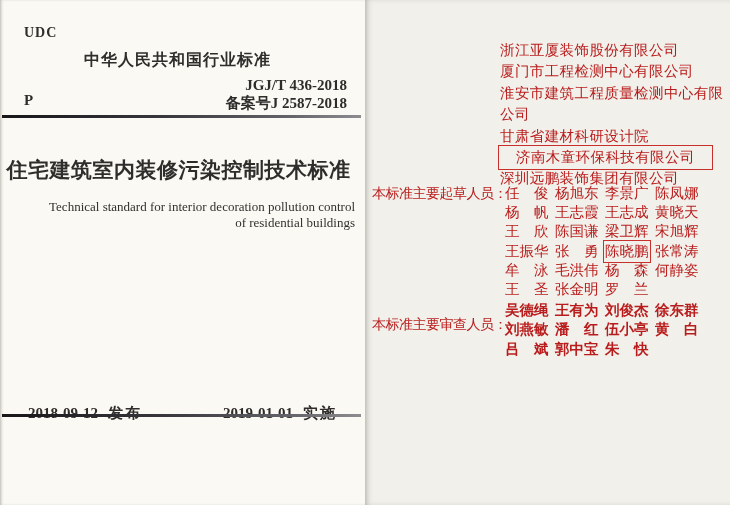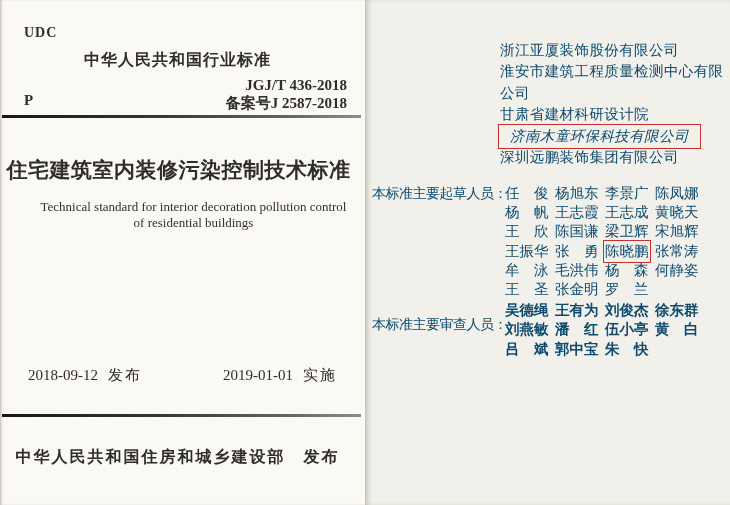--- a/index.html
+++ b/index.html
@@ -13,21 +13,21 @@
     background:linear-gradient(to right,#141414,#3c3c3c 40%,#6e6e68 75%,#a7a49a);
   }
   .page{position:absolute;top:0;height:505px;}
   .page-left{
     left:0;width:365px;background:#fbf9f4;
     box-shadow:inset 2px 0 3px -1px rgba(60,55,45,.35);
   }
   .page-right{
     left:365px;width:365px;background:#f1f0ea;
     box-shadow:inset 4px 0 6px -3px rgba(110,108,95,.55);
-    color:#0c4a6e;
+    color:#b91c1c;
   }
   
   .udc{position:absolute;left:24px;top:25px;font-weight:bold;font-size:14px;letter-spacing:1px;}
   .p-label{position:absolute;left:24px;top:92px;font-weight:bold;font-size:15px;}
   .std-type{position:absolute;left:84px;top:50px;font-weight:bold;font-size:16px;letter-spacing:1px;}
   .jgj-logo{
     position:absolute;left:266px;top:32px;font-weight:bold;font-size:38px;line-height:38px;
     letter-spacing:2px;color:#f6f6f2;-webkit-text-stroke:1.8px #2f3d70;
     text-shadow:3px 2px 0 #2f3d70;font-style:normal;
   }
@@ -35,46 +35,46 @@
   .record-no{position:absolute;right:18px;top:94px;font-weight:bold;font-size:15px;text-align:right;}
   .rule{position:absolute;left:2px;right:4px;height:3px;
     background:linear-gradient(to right,#17171a,#37373c 45%,#63636a 80%,#8d8d90);}
   .rule-top{top:115px;}
   .rule-bottom{top:414px;}
   .title-zh{
     position:absolute;left:0;right:8px;top:156px;text-align:center;
     font-weight:bold;font-size:21px;letter-spacing:0.5px;
   }
   .title-en{
-    position:absolute;left:0;right:10px;top:199px;text-align:center;
+    position:absolute;left:0;right:10px;top:199px;text-align:right;
     font-size:13px;line-height:16px;color:#33312e;padding-left:32px;
   }
   .dates{
-    position:absolute;left:28px;right:28px;top:366px;
-    display:flex;justify-content:space-between;font-weight:normal;font-size:15px;text-align:right;
+    position:absolute;left:28px;right:28px;top:404px;
+    display:flex;justify-content:space-between;font-weight:bold;font-size:15px;text-align:right;
   }
   .dates .lbl{margin-left:10px;letter-spacing:2px;}
   .publisher{
     position:absolute;left:0;right:10px;top:447px;text-align:center;
     font-weight:bold;font-size:16px;letter-spacing:2px;
   }
   .publisher .pub-gap{margin-left:18px;}
   
   .companies{position:absolute;left:135px;top:40px;font-size:14.5px;line-height:21.4px;letter-spacing:0.4px;}
   .section-label{position:absolute;left:7px;font-size:14px;letter-spacing:-0.5px;white-space:nowrap;}
   .drafters-label{top:185px;}
   .reviewers-label{top:316px;}
   .name-grid{position:absolute;left:140px;display:grid;grid-template-columns:repeat(4,50px);}
   .drafters-grid{top:184px;line-height:19.2px;font-size:14.5px;}
   .reviewers-grid{top:301px;line-height:19.3px;font-size:14.5px;font-weight:bold;}
   .name{white-space:pre;}
   .red-box{
     outline:1.5px solid #c9302c;outline-offset:1px;
   }
-  .company.red-box{display:inline-block;padding:0 10px;font-style:italic;}
+  .company.red-box{display:inline-block;padding:0 16px;}
   .name.red-box{display:inline-block;}
 </style>
 </head>
 <body>
 
 <div id="app">
   <div class="top-edge"></div>
 
   <div class="page page-left">
     <div class="udc">UDC</div>
@@ -86,28 +86,26 @@
     <div class="title-zh">住宅建筑室内装修污染控制技术标准</div>
     <div class="title-en">
       <div>Technical standard for interior decoration pollution control</div>
       <div>of residential buildings</div>
     </div>
     <div class="dates">
       <span><span>2018-09-12</span><span class="lbl">发布</span></span>
       <span><span>2019-01-01</span><span class="lbl">实施</span></span>
     </div>
     <div class="rule rule-bottom"></div>
-    <div class="publisher">
-      <span>中华人民共和国住房和城乡建设部</span><span class="pub-gap">发布</span>
-    </div>
   </div>
 
   <div class="page page-right">
     <div class="companies">
       <div class="company">浙江亚厦装饰股份有限公司</div>
+      <div class="company">厦门市工程检测中心有限公司</div>
       <div class="company">淮安市建筑工程质量检测中心有限</div>
       <div class="company">公司</div>
       <div class="company">甘肃省建材科研设计院</div>
       <div><span class="company red-box">济南木童环保科技有限公司</span></div>
       <div class="company">深圳远鹏装饰集团有限公司</div>
     </div>
 
     <div class="section-label drafters-label">本标准主要起草人员：</div>
     <div class="name-grid drafters-grid">
       <span class="name">任　俊</span>

